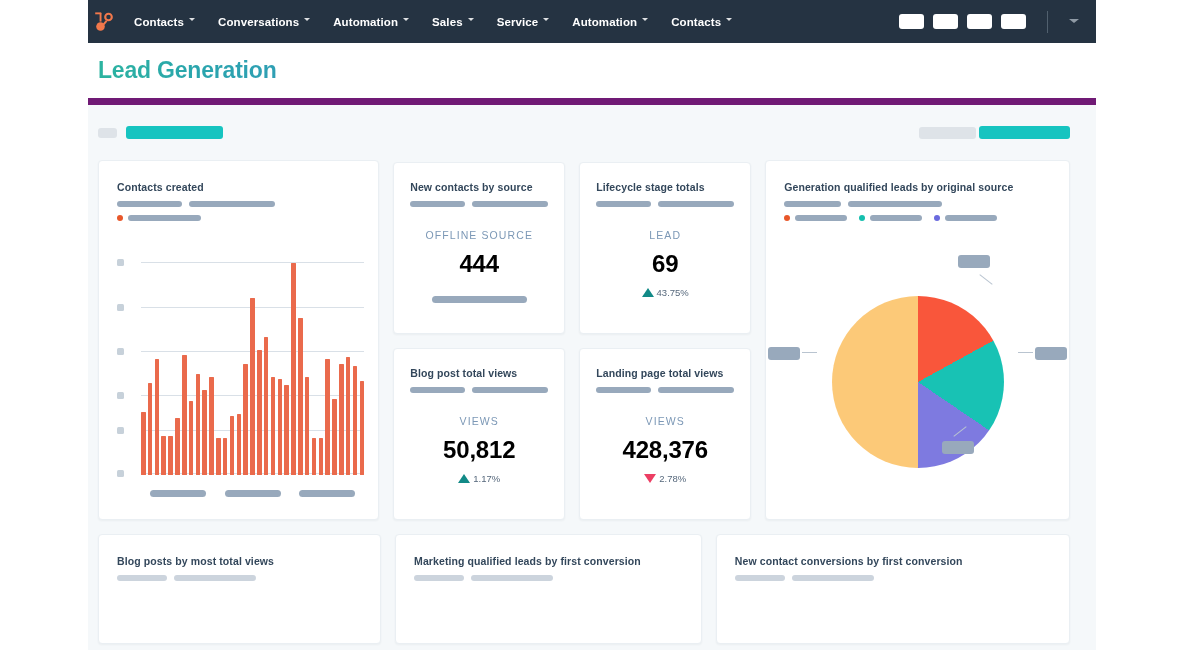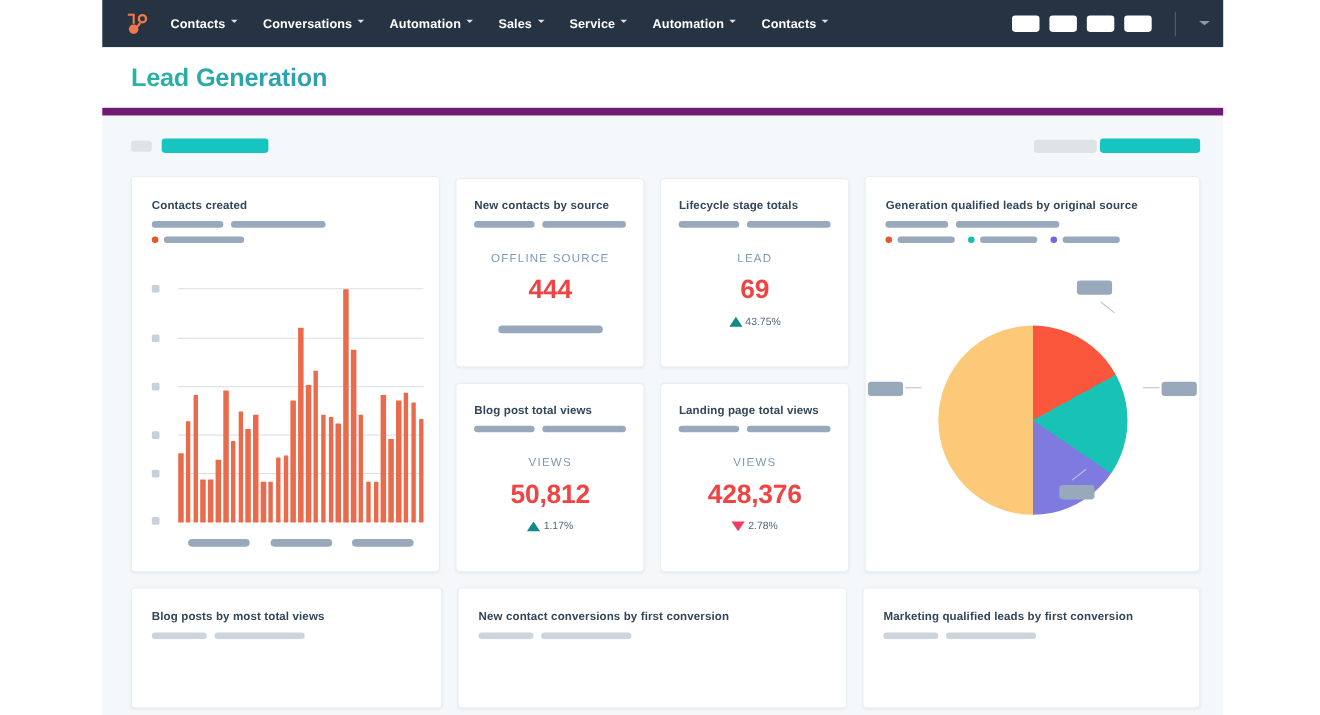--- a/index.html
+++ b/index.html
@@ -9,21 +9,21 @@
     background: #ffffff;
     overflow: hidden;
   }
   .screen { position: relative; width: 1200px; height: 650px; background: #ffffff; }
 
   
   .gutter-l { position: absolute; left: 0; top: 0; width: 88px; height: 650px; background: #fff; z-index: 30; }
   .gutter-r { position: absolute; right: 0; top: 0; width: 88px; height: 650px; background: #fff; z-index: 30; }
 
   
-  .app { position: absolute; left: 93px; top: 0; width: 1024px; height: 650px; background: #f5f8fa; }
+  .app { position: absolute; left: 72px; top: 0; width: 1024px; height: 650px; background: #f5f8fa; }
 
   
   .topnav {
     position: relative; height: 43px; background: #253342;
     display: flex; align-items: center; padding: 0 12px 0 18px;
   }
   .logo { width: 28px; height: 28px; margin-right: 16px; flex: 0 0 auto; display: flex; align-items: center; justify-content: center; }
   .navitems { display: flex; align-items: center; gap: 22px; }
   .navitem {
     display: flex; align-items: center; gap: 5px;
@@ -118,21 +118,21 @@
   .col2, .col3 { width: 172px; }
   .card-stat { padding: 18px 16px 20px 16px; }
   .card-stat.tall { height: 172px; }
   .card-stat.tall2 { height: 172px; }
   .stat-label {
     text-align: center; margin-top: 22px;
     font-size: 10.5px; color: #7c98b6; letter-spacing: 1.1px;
   }
   .stat-value {
     text-align: center; margin-top: 9px;
-    font-size: 24px; font-weight: bold; color: #ef4444; letter-spacing: -.2px;
+    font-size: 24px; font-weight: bold; color: #000000; letter-spacing: -.2px;
   }
   .stat-bar { margin: 18px auto 0 auto; width: 95px; height: 7px; background: #98a9bc; border-radius: 3.5px; }
   .delta { margin-top: 9px; display: flex; align-items: center; justify-content: center; gap: 3px; }
   .tri-up { width: 0; height: 0; border-left: 6px solid transparent; border-right: 6px solid transparent; border-bottom: 9px solid #128a87; }
   .tri-down { width: 0; height: 0; border-left: 6px solid transparent; border-right: 6px solid transparent; border-top: 9px solid #ec3e63; }
   .delta-text { font-size: 9.5px; color: #56687c; }
 
   
   .col4 { width: 310px; }
   .card-pie { height: 360px; padding: 20px 18px 14px 18px; position: relative; }
@@ -391,34 +391,34 @@
       </div>
 
       <div class="row2">
         <div class="card card-bottom cb1">
           <div class="card-title">Blog posts by most total views</div>
           <div class="sub-row small">
             <div class="ph-blue sub-a" style="background:#ccd4dd"></div>
             <div class="ph-blue sub-b" style="background:#ccd4dd"></div>
           </div>
         </div>
+        <div class="card card-bottom cb3">
+          <div class="card-title">Marketing qualified leads by first conversion</div>
+          <div class="sub-row small">
+            <div class="ph-blue sub-a" style="background:#ccd4dd"></div>
+            <div class="ph-blue sub-b" style="background:#ccd4dd"></div>
+          </div>
+        </div>
         <div class="card card-bottom cb2">
           <div class="card-title">New contact conversions by first conversion</div>
           <div class="sub-row small">
             <div class="ph-blue sub-a" style="background:#ccd4dd"></div>
             <div class="ph-blue sub-b" style="background:#ccd4dd"></div>
           </div>
         </div>
-        <div class="card card-bottom cb3">
-          <div class="card-title">Marketing qualified leads by first conversion</div>
-          <div class="sub-row small">
-            <div class="ph-blue sub-a" style="background:#ccd4dd"></div>
-            <div class="ph-blue sub-b" style="background:#ccd4dd"></div>
-          </div>
-        </div>
       </div>
 
     </div>
   </div>
 
   <div class="gutter-l"></div>
   <div class="gutter-r"></div>
 </div>
 
 </body></html>

